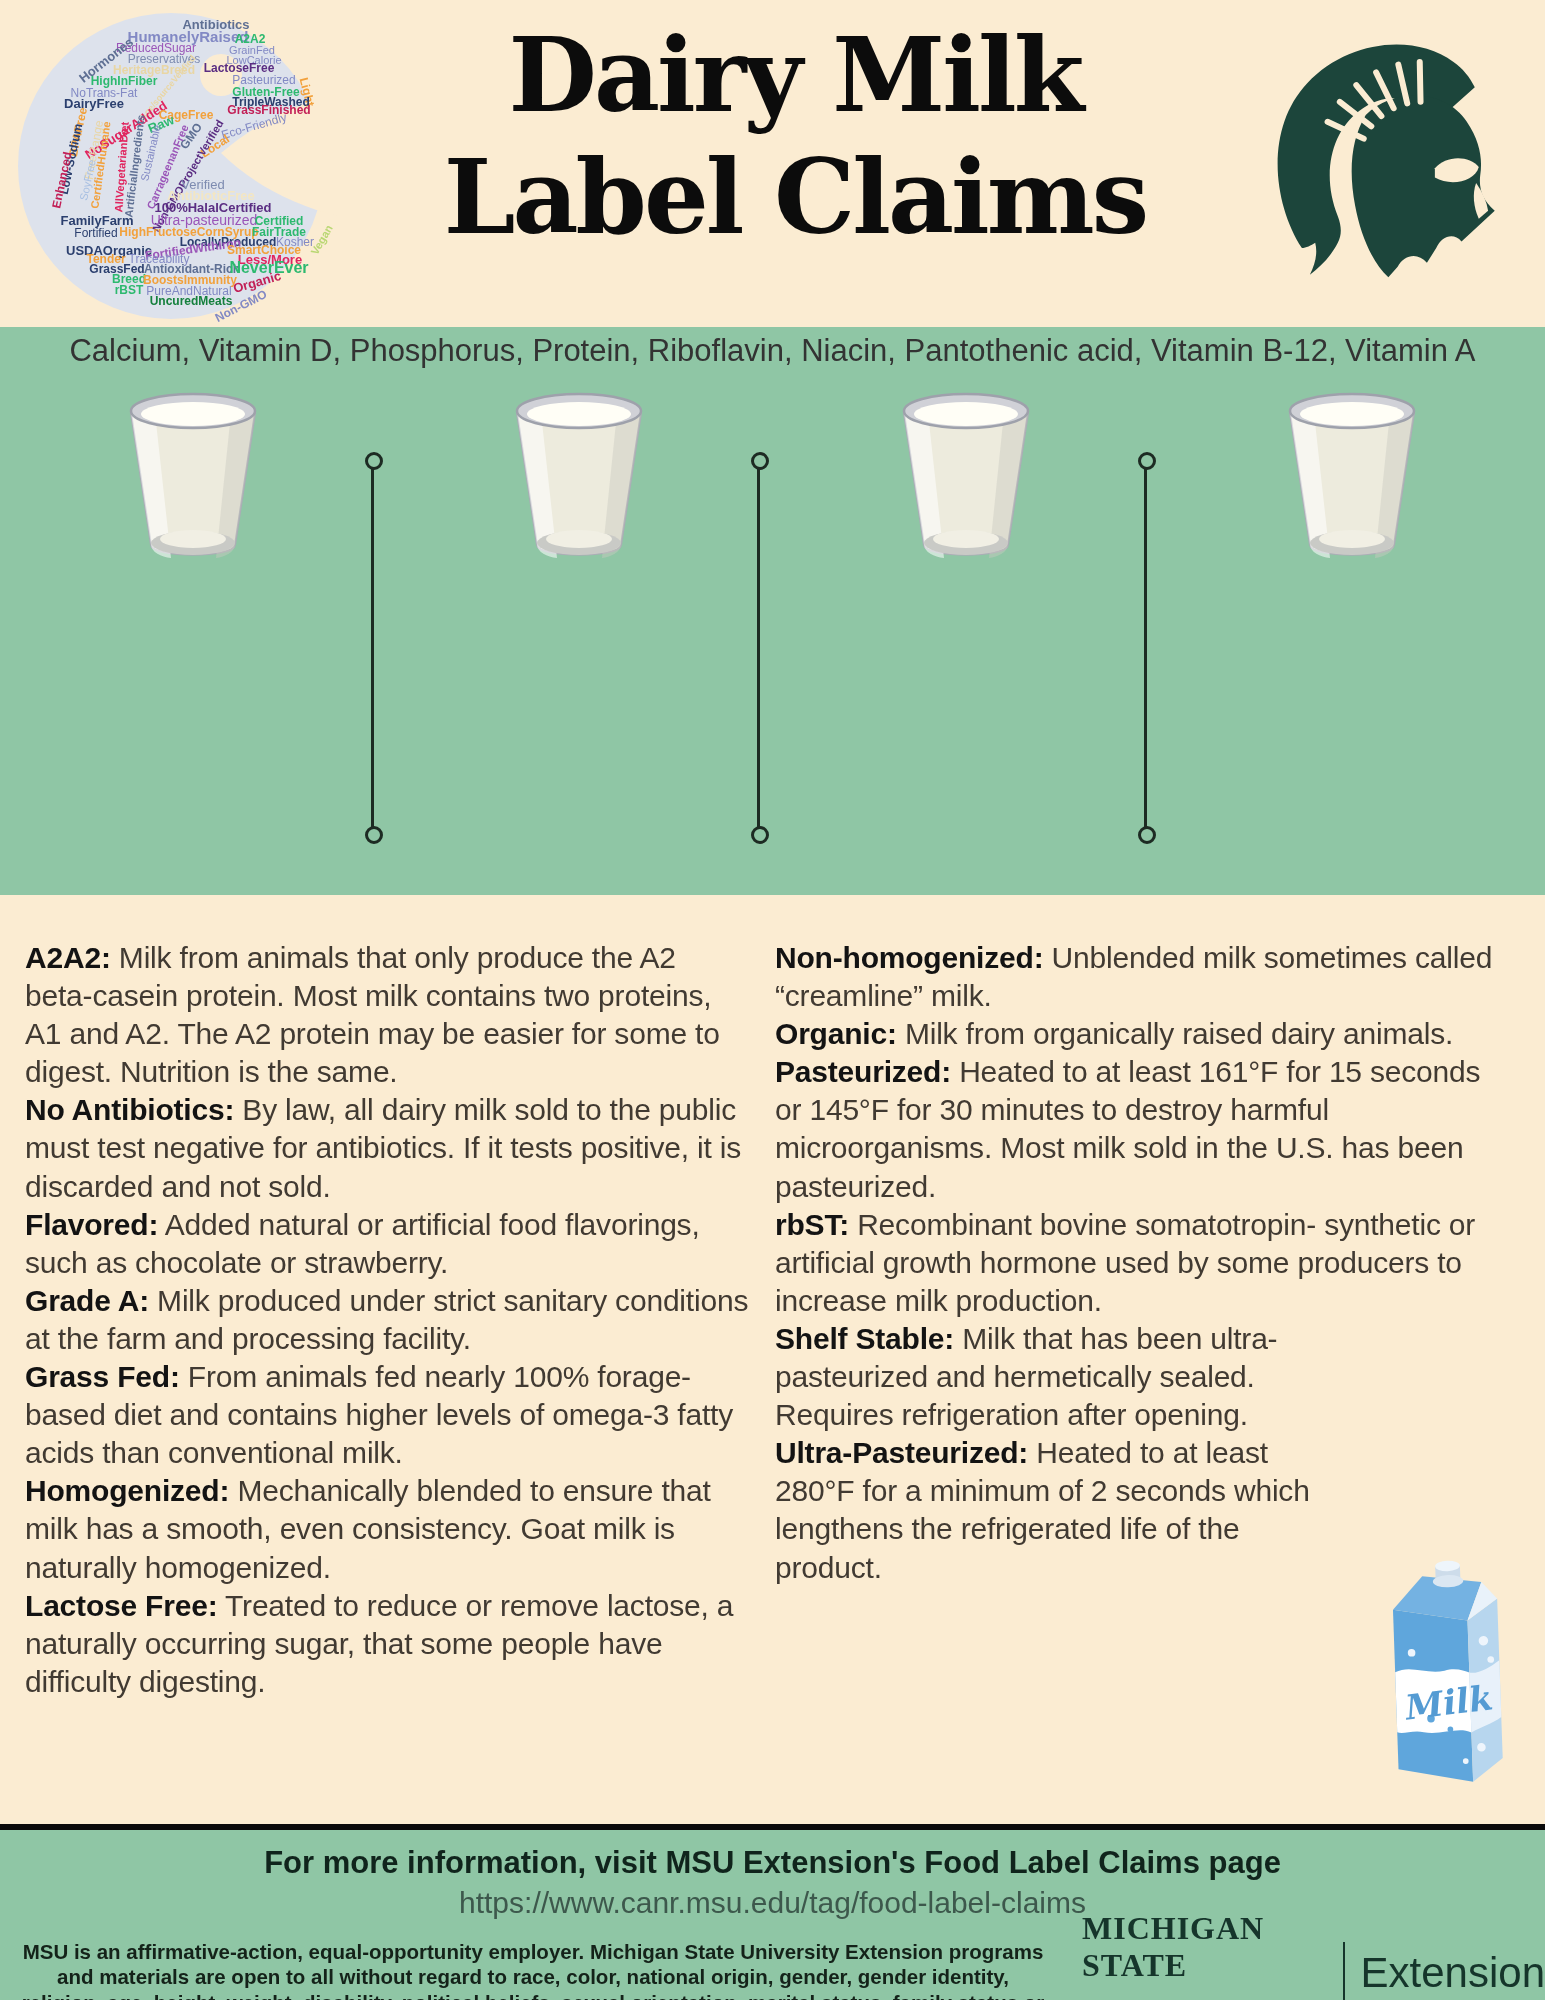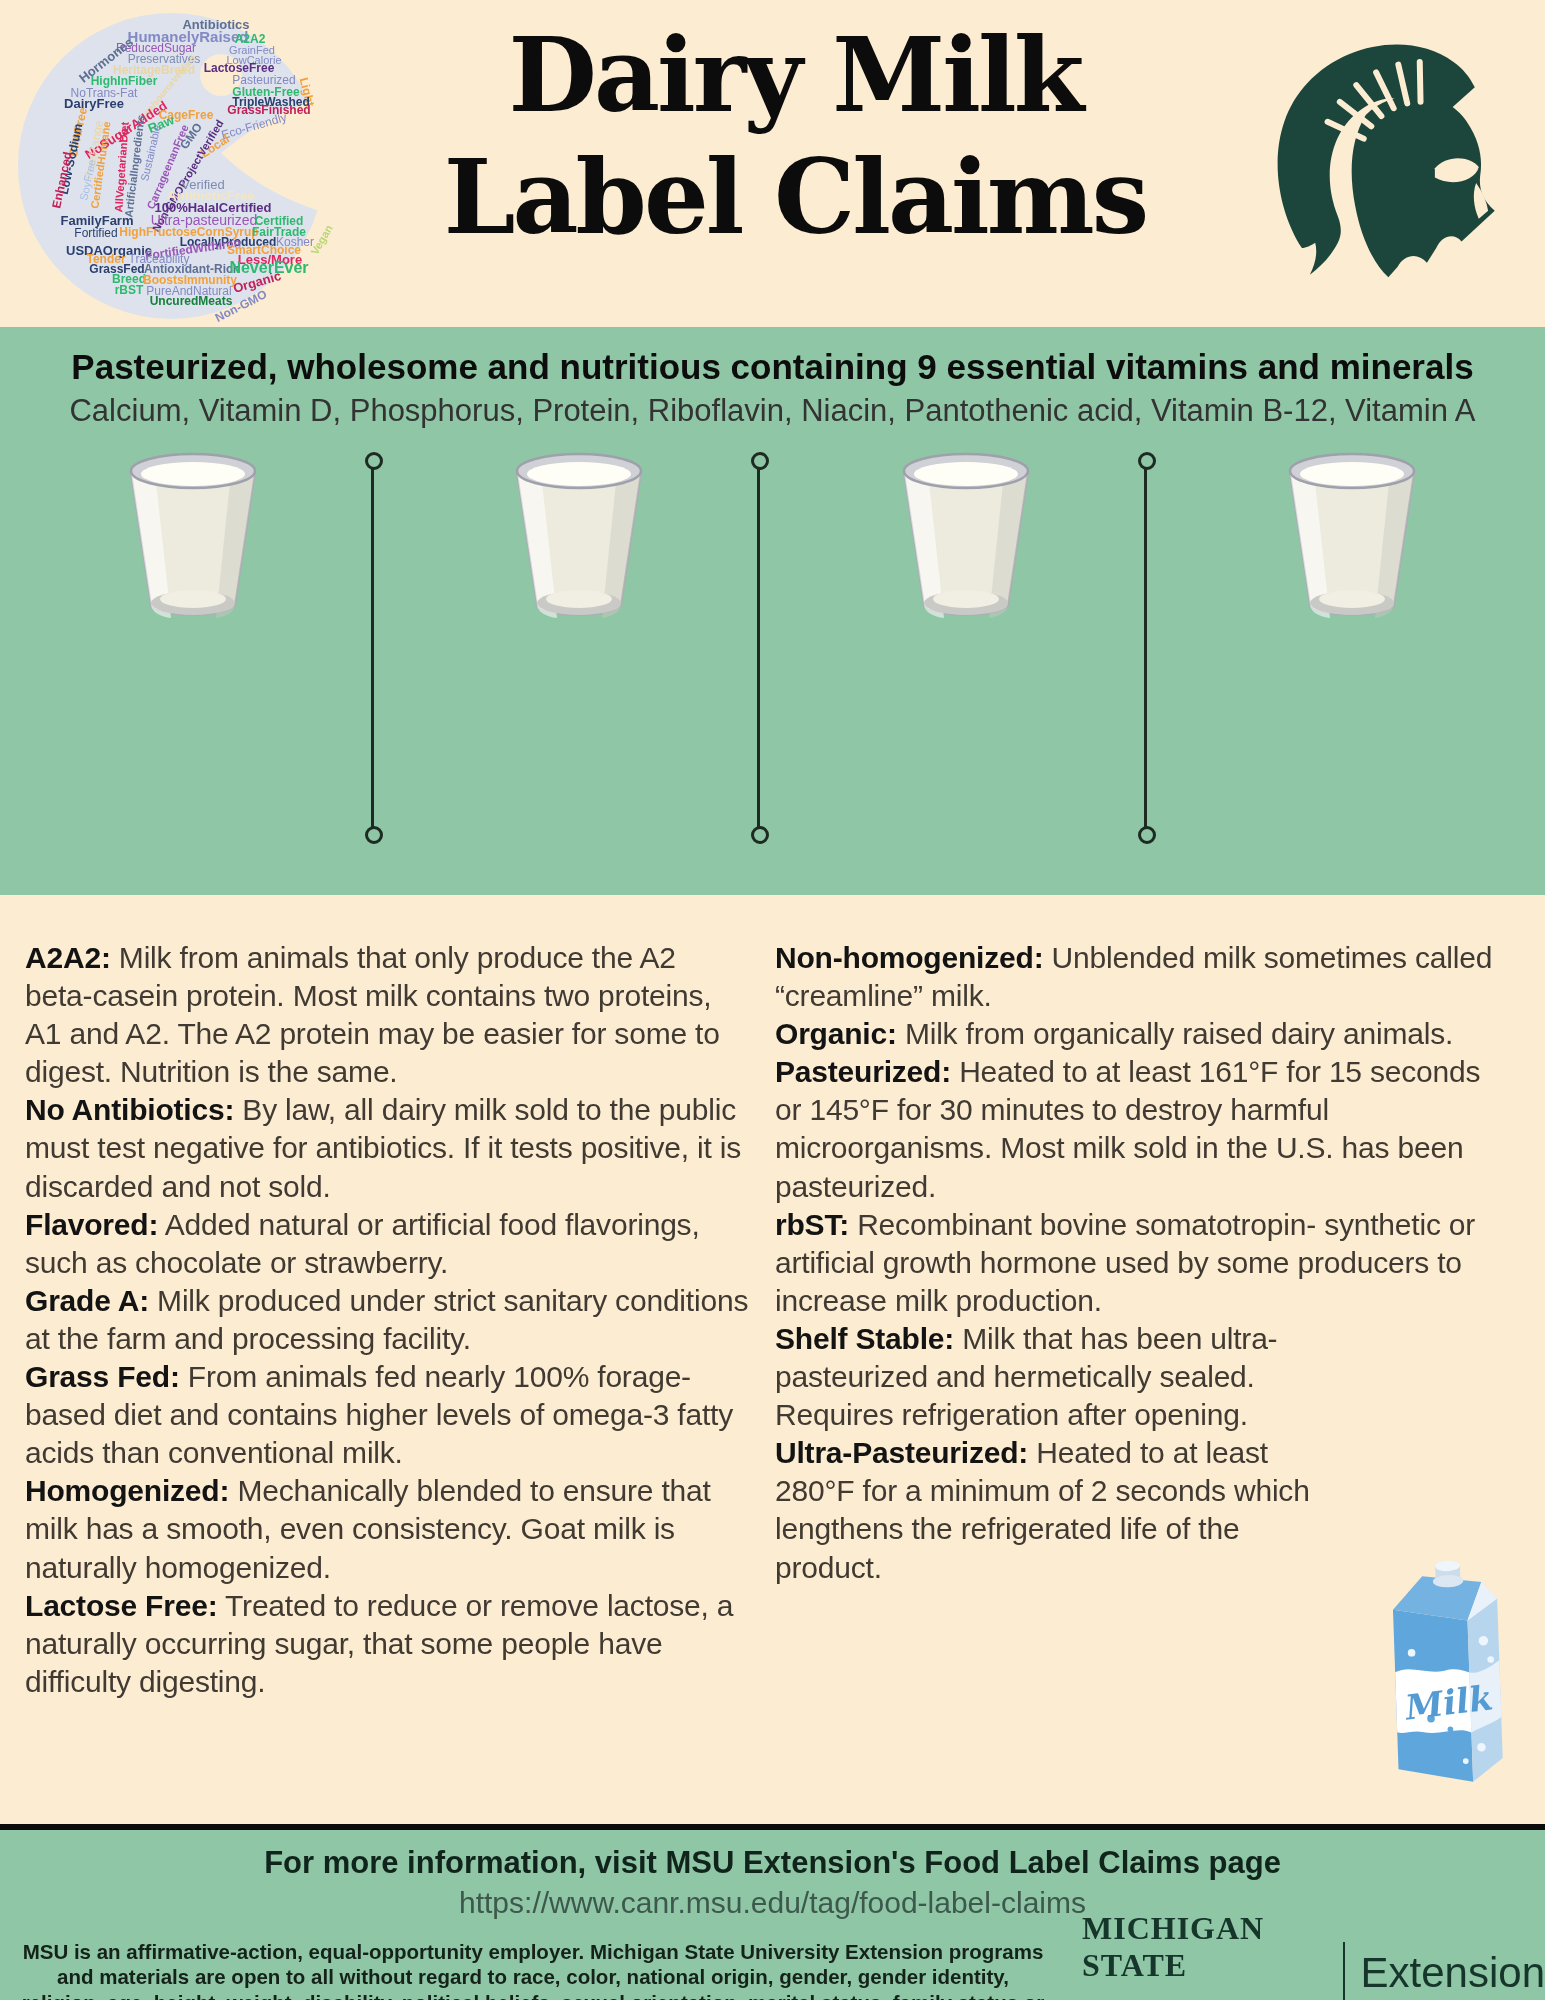--- a/index.html
+++ b/index.html
@@ -160,21 +160,20 @@
         <line x1="109.2" y1="53.2" x2="102.5" y2="24"></line>
         <line x1="119.2" y1="52" x2="118.6" y2="22"></line>
       </g>
       <path d="M130,102 C138,92 156,92 163,101 C160,112 142,116 130,109 Z" fill="#fbecd2"></path>
       <path d="M161,113 C166,120 169,127 170,134 L163,140 C159,131 158,121 161,113 Z" fill="#fbecd2"></path>
     </svg>
   </div>
 </div>
 
 <div class="band">
-  <p class="band-headline">Pasteurized, wholesome and nutritious containing 9 essential vitamins and minerals</p>
   <p class="band-subline">Calcium, Vitamin D, Phosphorus, Protein, Riboflavin, Niacin, Pantothenic acid, Vitamin B-12, Vitamin A</p>
   <div class="milk-cols">
       <div class="milk-col">
         <div class="glass-wrap"><svg width="160" height="190" viewBox="0 0 160 190">
             <path d="M18,26 L38,158 C39,171 121,171 122,158 L142,26 Z" fill="#edebdd" stroke="#abadb6" stroke-width="2"></path>
             <path d="M18,26 L38,158 C38.5,165 48,170 58,171 L42,26 Z" fill="#ffffff" opacity="0.55"></path>
             <path d="M142,26 L122,158 C121.5,165 112,170 103,171 L118,26 Z" fill="#c9c9c2" opacity="0.45"></path>
             <ellipse cx="80" cy="156" rx="42" ry="12" fill="#c9cac6"></ellipse>
             <ellipse cx="80" cy="152" rx="33" ry="9" fill="#f1efe4"></ellipse>
             <ellipse cx="80" cy="24" rx="62" ry="17" fill="#d0d1d7" stroke="#9ea1ab" stroke-width="2.5"></ellipse>

